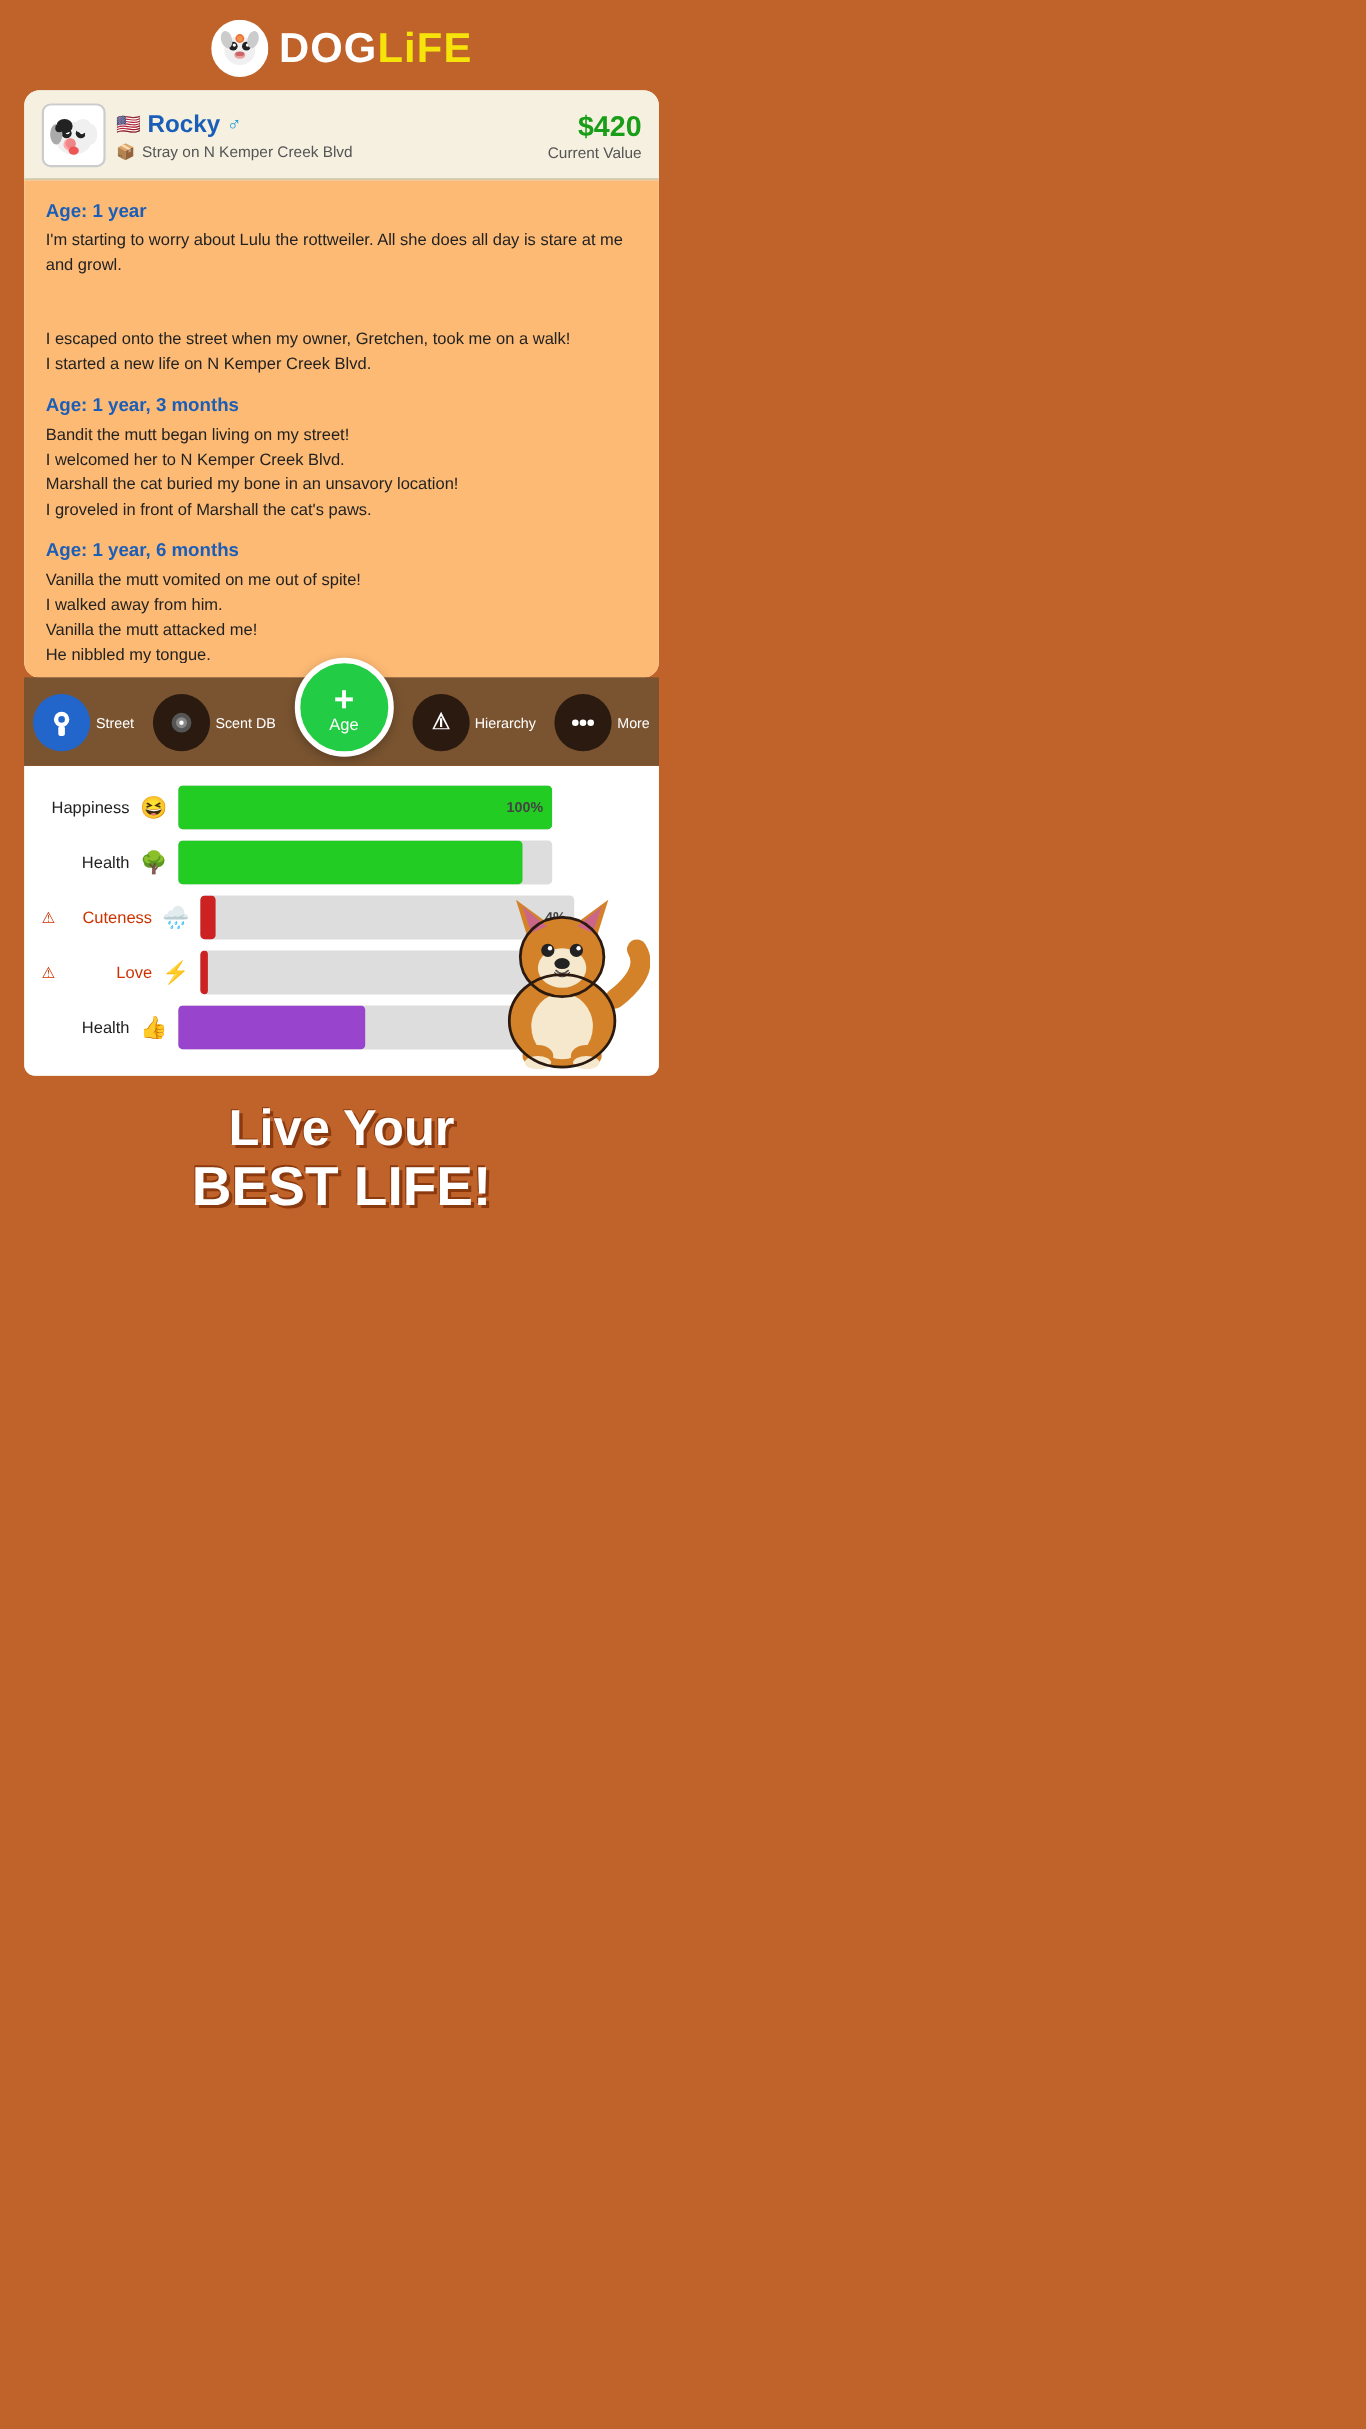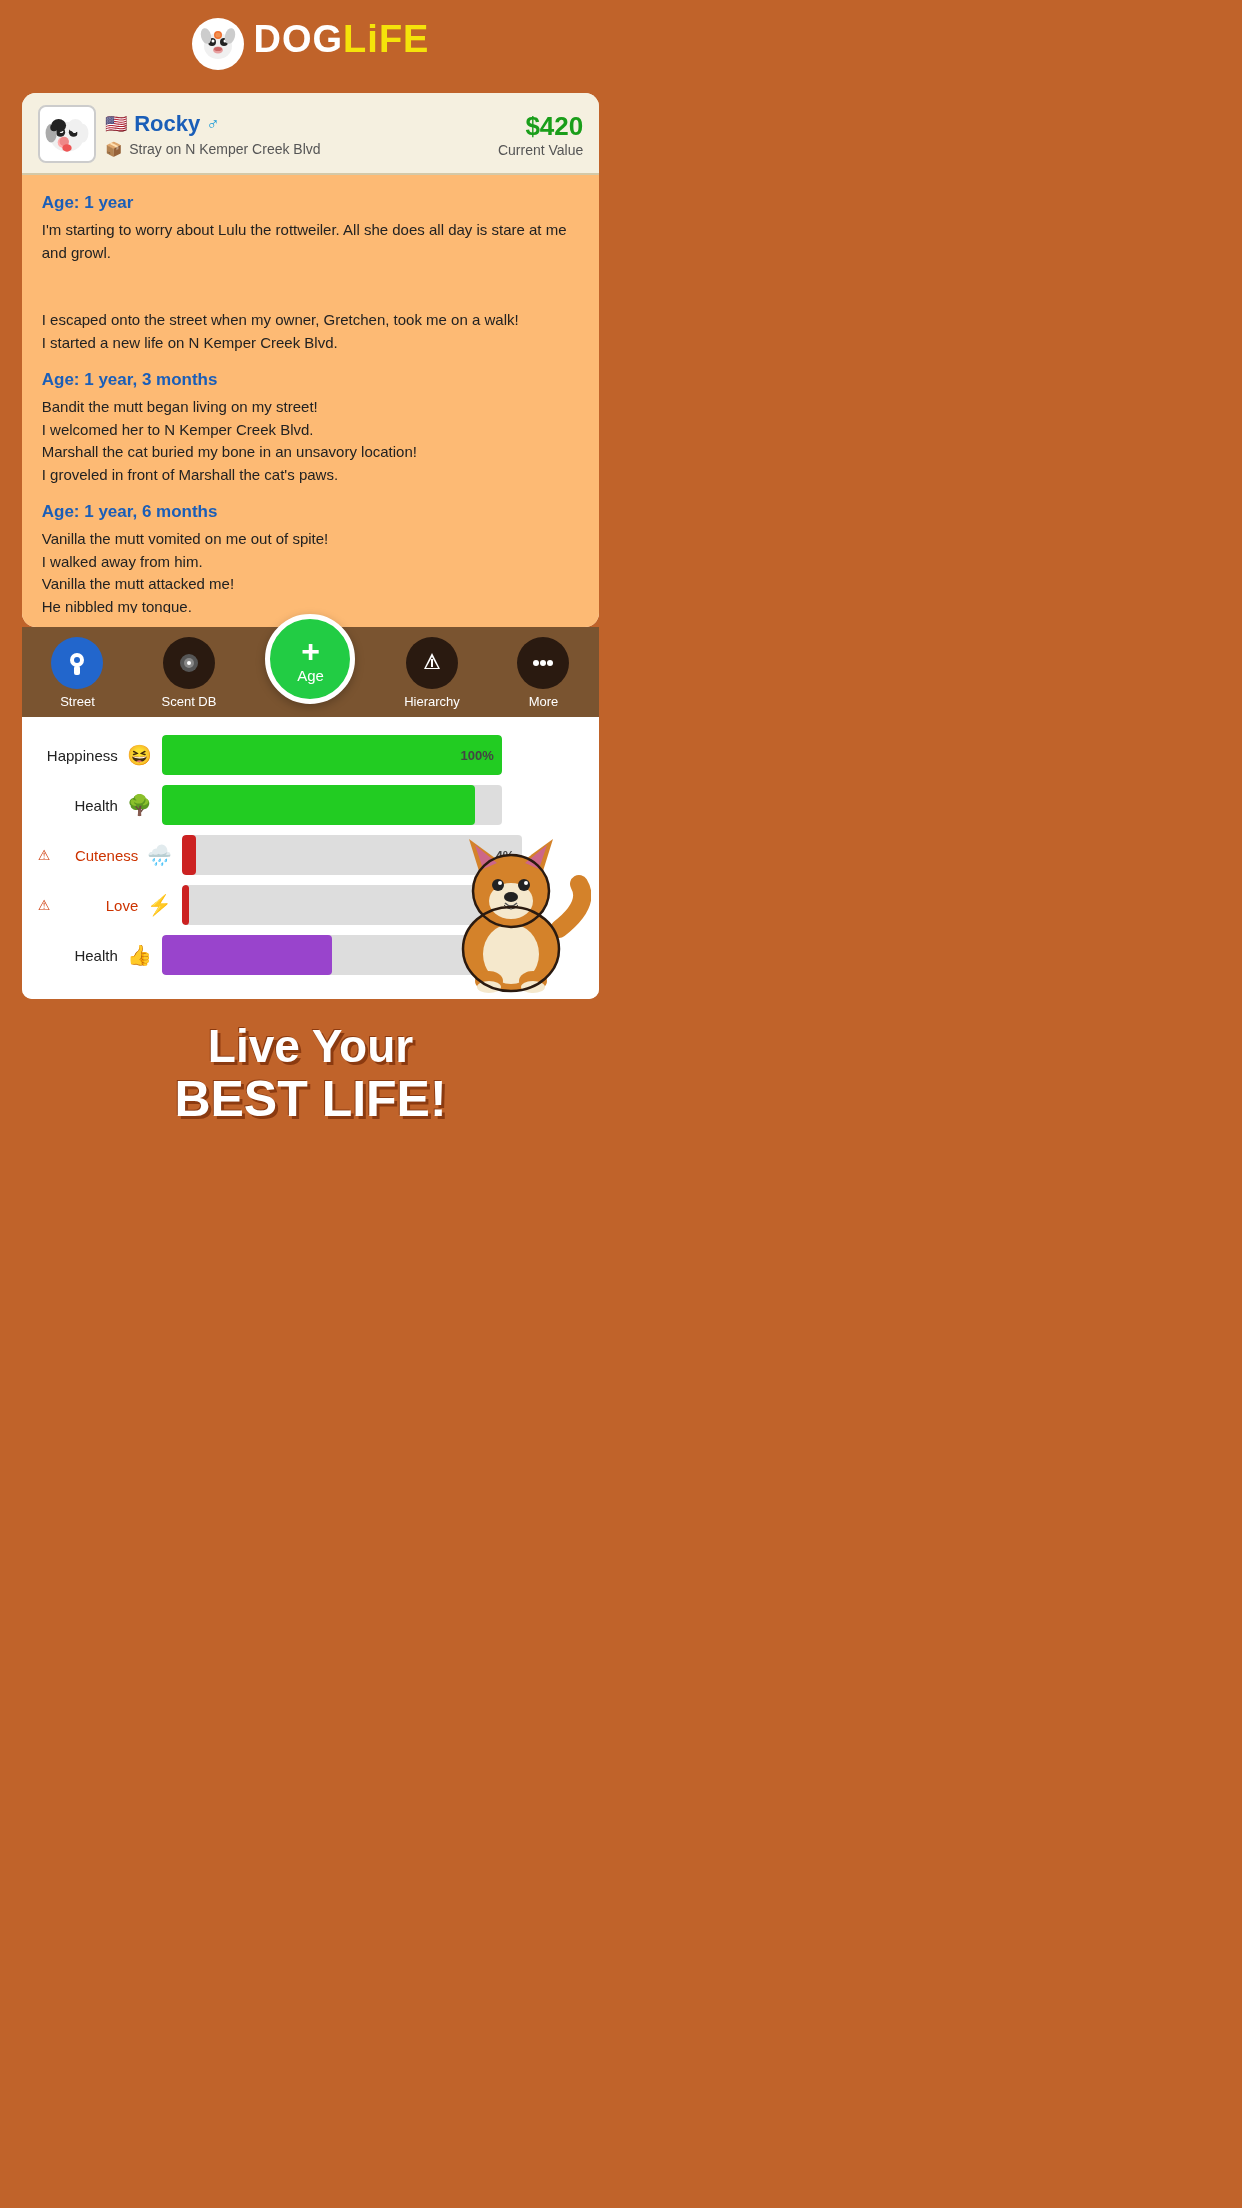--- a/index.html
+++ b/index.html
@@ -14,21 +14,22 @@
       align-items: center;
       overflow-x: hidden;
     }
 
     
     .header {
       width: 100%;
       background: #c0632a;
       display: flex;
       justify-content: center;
-      padding: 18px 0 23px;
+      align-items: center;
+      padding: 18px 0 12px;
       gap: 10px;
     }
     .header-logo-icon {
       width: 52px;
       height: 52px;
     }
     .header-title {
       font-size: 38px;
       font-weight: 900;
       letter-spacing: 1px;
@@ -131,21 +132,21 @@
     .nav-bar {
       background: #7a5430;
       display: flex;
       align-items: center;
       justify-content: space-around;
       padding: 10px 0 8px;
       position: relative;
     }
     .nav-item {
       display: flex;
-      flex-direction: column;
+      flex-direction: row;
       align-items: center;
       gap: 5px;
       cursor: pointer;
       min-width: 70px;
     }
     .nav-icon-circle {
       width: 52px;
       height: 52px;
       border-radius: 50%;
       display: flex;

